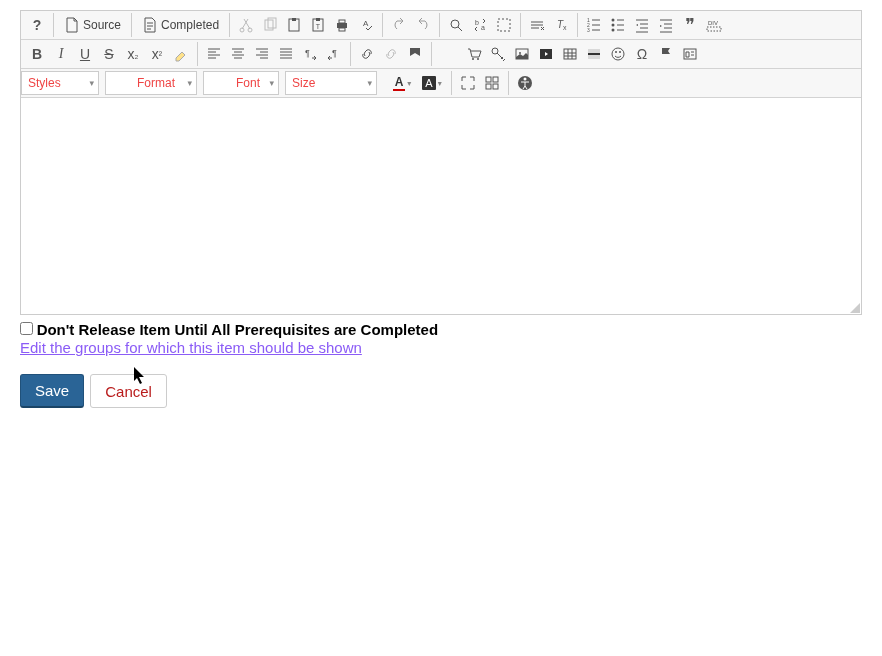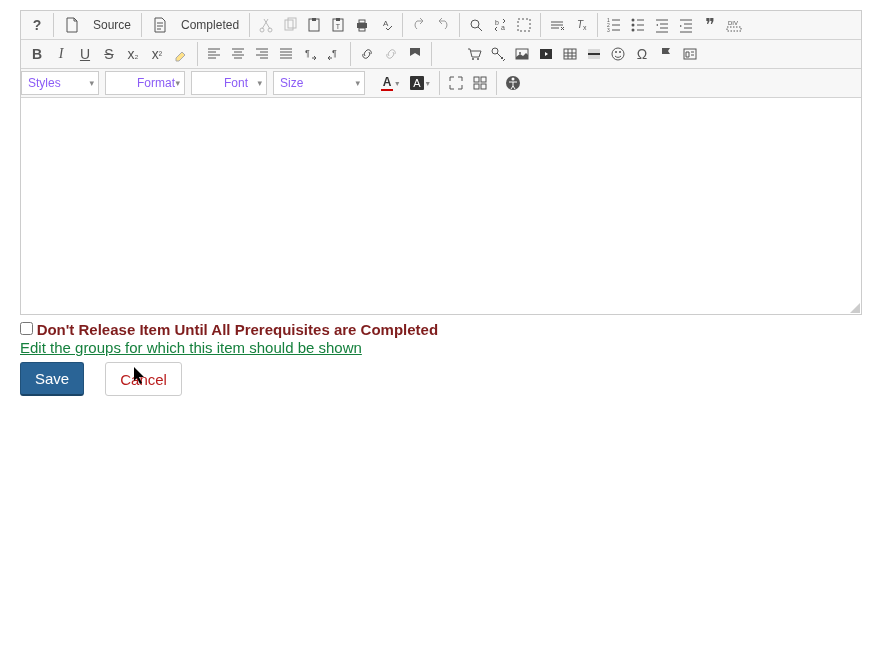--- a/index.html
+++ b/index.html
@@ -4,38 +4,38 @@
   <style>
     * { box-sizing: border-box; margin: 0; padding: 0; }
     body { font-family: Arial, Helvetica, sans-serif; font-size: 13px; background: #fff; padding: 10px 20px; color: #333; }
     .editor-wrapper { border: 1px solid #ccc; }
     .toolbar { background: #f7f7f7; border-bottom: 1px solid #d3d3d3; padding: 4px 6px; display: flex; flex-wrap: wrap; align-items: center; gap: 0; }
     .toolbar-row { display: flex; align-items: center; width: 100%; padding: 2px 0; }
     .tb-group { display: flex; align-items: center; border-right: 1px solid #ccc; padding: 0 4px; }
     .tb-group:last-child { border-right: none; }
     .tb-btn { width: 24px; height: 24px; display: flex; align-items: center; justify-content: center; cursor: pointer; border-radius: 2px; color: #555; font-size: 14px; }
     .tb-btn svg { width: 16px; height: 16px; fill: #555; }
-    .tb-btn-text { width: auto; padding: 0 6px; font-size: 12px; color: #444; gap: 13px; }
-    .tb-select { height: 24px; border: 1px solid #ccc; background: #fff; font-size: 12px; padding: 0 18px 0 6px; cursor: pointer; position: relative; display: flex; align-items: center; margin-right: 6px; color: #8b5cf6; }
+    .tb-btn-text { width: auto; padding: 0 6px; font-size: 12px; color: #444; gap: 3px; }
+    .tb-select { height: 24px; border: 1px solid #ccc; background: #fff; font-size: 12px; padding: 0 18px 0 6px; cursor: pointer; position: relative; display: flex; align-items: center; margin-right: 6px; color: #ef4444; }
     .tb-select::after { content: "▾"; position: absolute; right: 4px; font-size: 9px; color: #888; }
     .tb-color { width: 30px; display: flex; align-items: center; justify-content: center; position: relative; }
     .tb-color-a { color: #333; font-weight: bold; font-size: 12px; border-bottom: 2px solid #c00; padding: 0 2px; }
     .tb-color-bg { background: #333; color: #fff; padding: 1px 3px; font-size: 11px; border-radius: 1px; }
     .editor-content { min-height: 210px; background: #fff; }
     .editor-footer { text-align: right; font-size: 12px; color: #555; padding: 4px 8px 2px; position: relative; }
     .resize-handle { position: absolute; right: 1px; bottom: 1px; width: 0; height: 0; border-left: 10px solid transparent; border-bottom: 10px solid #ccc; cursor: nwse-resize; }
     .form-row { margin-top: 6px; }
-    .form-row label { font-weight: bold; font-size: 15px; color: #7f1d1d; }
-    .edit-link { color: #15803d; text-decoration: underline; font-size: 15px; display: inline-block; margin-top: 1px; }
-    .btn-row { margin-top: 6px; display: flex; gap: 21px; }
+    .form-row label { font-weight: bold; font-size: 15px; color: #000000; }
+    .edit-link { color: #8b5cf6; text-decoration: underline; font-size: 15px; display: inline-block; margin-top: 1px; }
+    .btn-row { margin-top: 18px; display: flex; gap: 6px; }
     .btn { padding: 7px 14px; font-size: 15px; border-radius: 3px; cursor: pointer; }
     .btn-primary { background: #2a6496; color: #fff; border: 1px solid #20517a; border-bottom: 2px solid #1a4466; }
     .btn-secondary { background: #fff; color: #b91c1c; border: 1px solid #ccc; }
     .sel-styles { width: 78px; }
-    .sel-format { width: 80px; padding-left: 31px; }
+    .sel-format { width: 92px; padding-left: 31px; }
     .sel-font { width: 76px; justify-content: flex-end; }
     .sel-size { width: 92px; }
     .bold { font-weight: bold; }
     .italic { font-style: italic; font-family: serif; }
     .underline { text-decoration: underline; }
     .strike { text-decoration: line-through; }
     .sub { font-size: 10px; }
     .cursor-arrow { position: absolute; pointer-events: none; }
   </style>
 </head>

